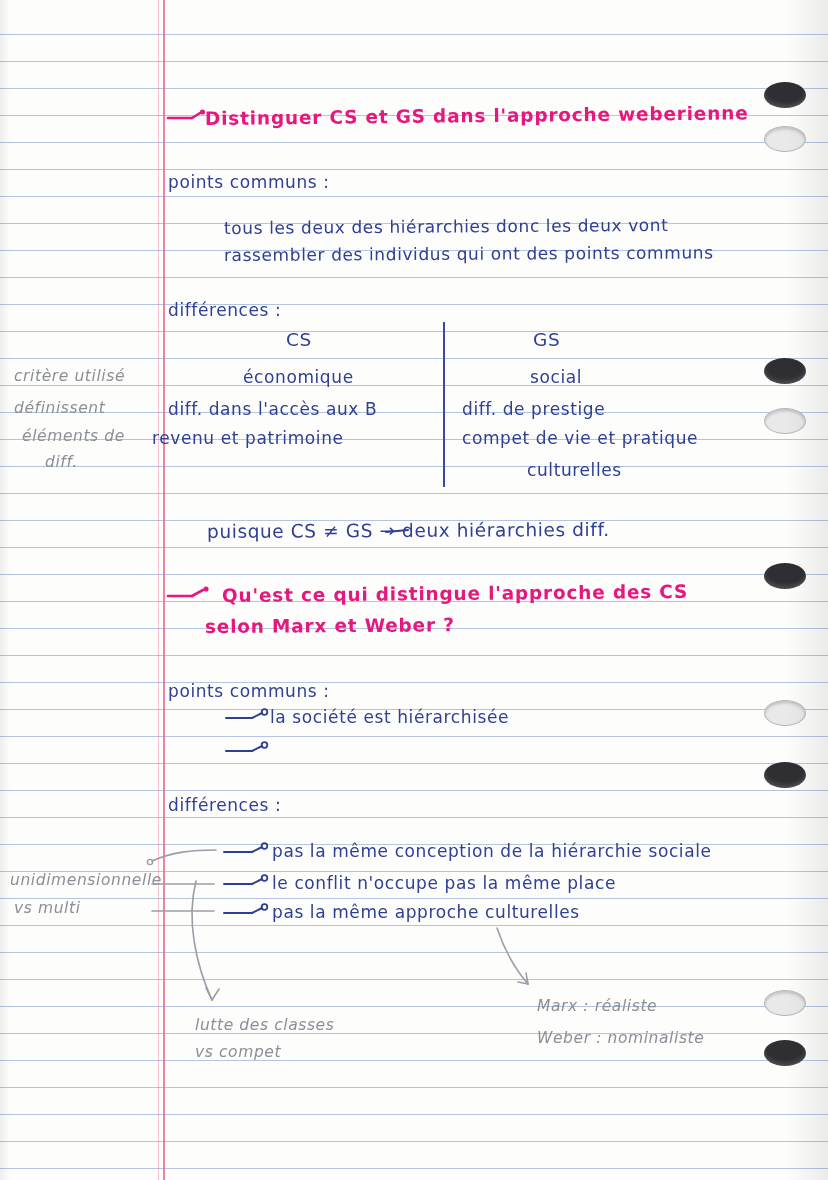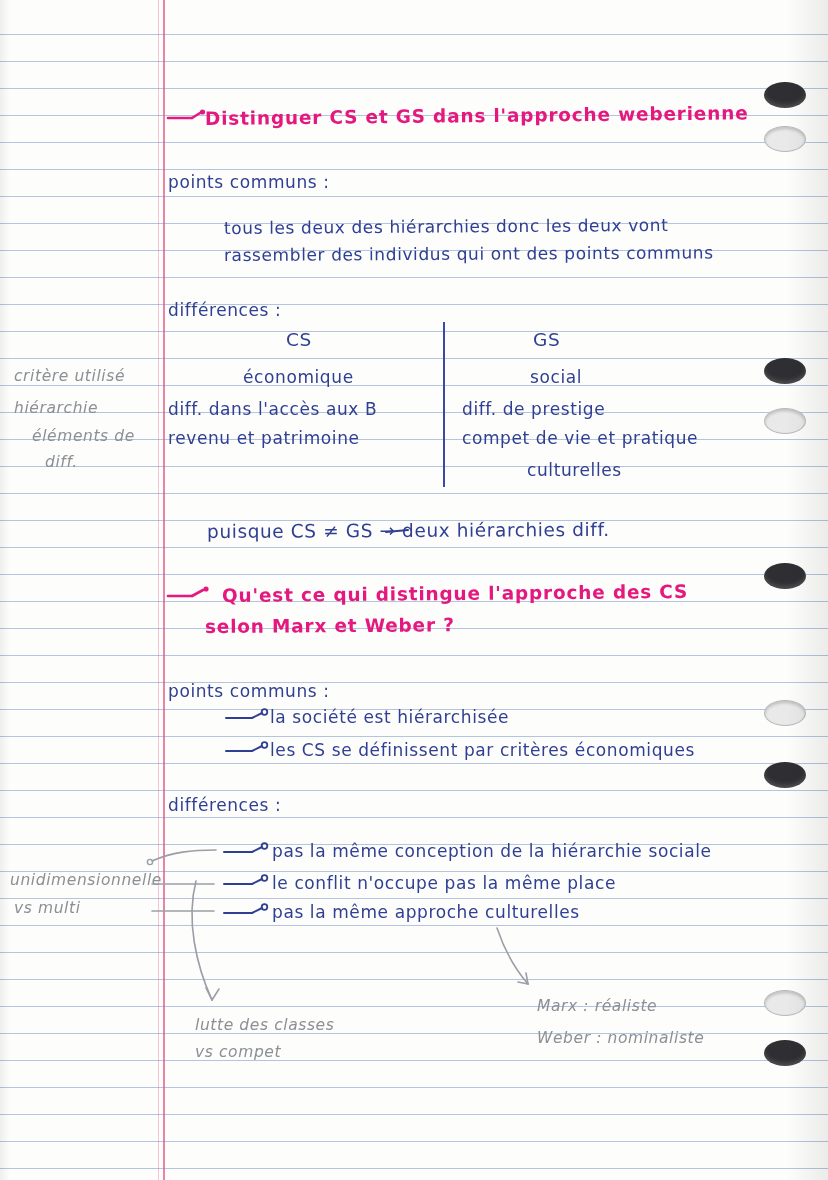--- a/index.html
+++ b/index.html
@@ -131,49 +131,48 @@
   <div class="hw pink big" style="left:205px; top:108px; transform:rotate(-0.6deg)">Distinguer CS et GS dans l'approche weberienne</div>
 
   <div class="hw blue" style="left:168px; top:172px">points communs :</div>
 
   <div class="hw blue" style="left:224px; top:218px; transform:rotate(-0.4deg)">tous les deux des hiérarchies donc les deux vont</div>
   <div class="hw blue" style="left:224px; top:245px; transform:rotate(-0.3deg)">rassembler des individus qui ont des points communs</div>
 
   <div class="hw blue" style="left:168px; top:300px">différences :</div>
 
   <div class="hw grey sm" style="left:14px; top:367px">critère utilisé</div>
-  <div class="hw grey sm" style="left:14px; top:399px">hiérarchie</div>
-  <div class="hw grey sm" style="left:32px; top:427px">éléments de</div>
+  <div class="hw grey sm" style="left:14px; top:399px">définissent</div>
+  <div class="hw grey sm" style="left:22px; top:427px">éléments de</div>
   <div class="hw grey sm" style="left:45px; top:453px">diff.</div>
 
   <div id="col-divider"></div>
 
   <div class="hw blue big" style="left:286px; top:329px">CS</div>
   <div class="hw blue big" style="left:533px; top:329px">GS</div>
 
   <div class="hw blue" style="left:243px; top:367px">économique</div>
   <div class="hw blue" style="left:530px; top:367px">social</div>
 
   <div class="hw blue" style="left:168px; top:399px">diff. dans l'accès aux B</div>
   <div class="hw blue" style="left:462px; top:399px">diff. de prestige</div>
 
-  <div class="hw blue" style="left:168px; top:428px">revenu et patrimoine</div>
+  <div class="hw blue" style="left:152px; top:428px">revenu et patrimoine</div>
   <div class="hw blue" style="left:462px; top:428px">compet de vie et pratique</div>
 
   <div class="hw blue" style="left:527px; top:460px">culturelles</div>
 
   <div class="hw blue big" style="left:207px; top:521px; transform:rotate(-0.3deg)">puisque CS ≠ GS → deux hiérarchies diff.</div>
 
   <div class="hw pink big" style="left:222px; top:585px; transform:rotate(-0.5deg)">Qu'est ce qui distingue l'approche des CS</div>
   <div class="hw pink big" style="left:205px; top:616px; transform:rotate(-0.4deg)">selon Marx et Weber ?</div>
 
   <div class="hw blue" style="left:168px; top:681px">points communs :</div>
 
   <div class="hw blue" style="left:270px; top:707px">la société est hiérarchisée</div>
-  <div class="hw blue" style="left:270px; top:740px">les CS se définissent par critères économiques</div>
 
   <div class="hw blue" style="left:168px; top:795px">différences :</div>
 
   <div class="hw blue" style="left:272px; top:873px">le conflit n'occupe pas la même place</div>
   <div class="hw blue" style="left:272px; top:841px">pas la même conception de la hiérarchie sociale</div>
   <div class="hw blue" style="left:272px; top:902px">pas la même approche culturelles</div>
 
   <div class="hw grey sm" style="left:10px; top:871px">unidimensionnelle</div>
   <div class="hw grey sm" style="left:14px; top:899px">vs multi</div>
 

